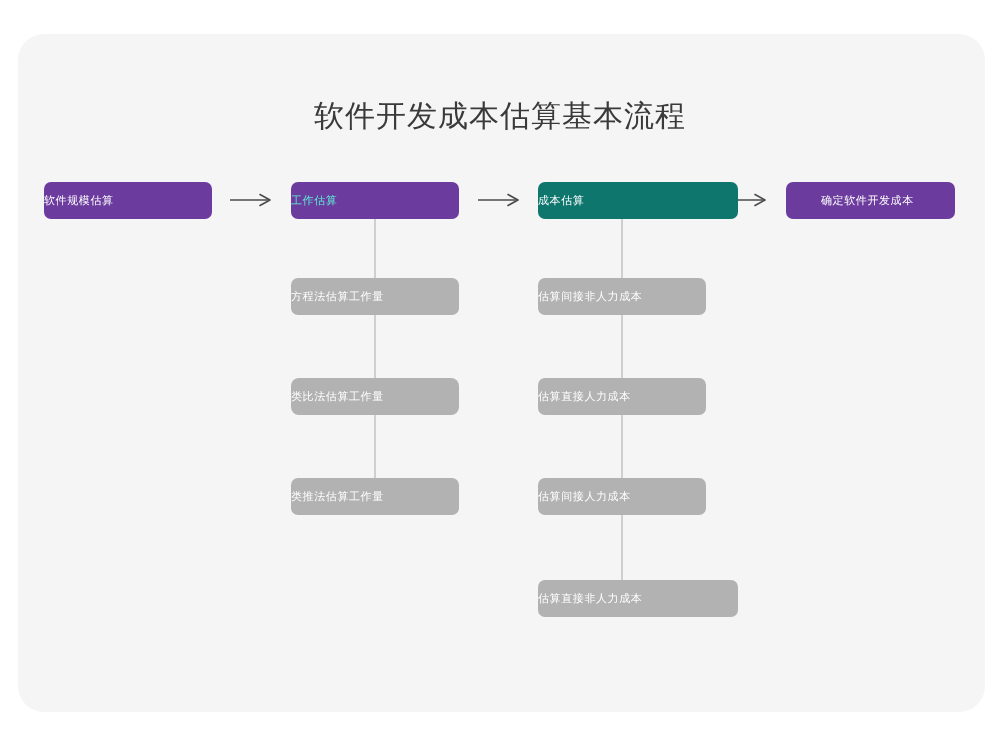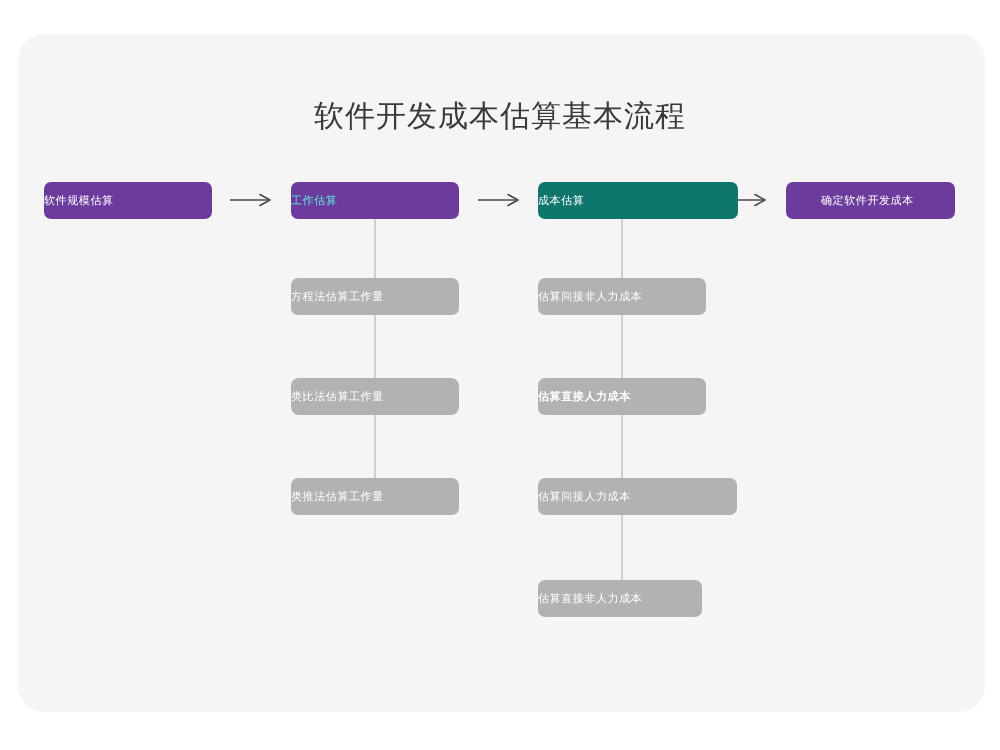--- a/index.html
+++ b/index.html
@@ -133,24 +133,24 @@
       </div>
       <div class="node secondary" style="left: 291px; top: 378px; width: 168px; background: rgb(178, 178, 178); color: rgb(255, 255, 255); border-radius: 8px;">
         <span>类比法估算工作量</span>
       </div>
       <div class="node secondary" style="left: 291px; top: 478px; width: 168px; background: rgb(178, 178, 178); color: rgb(255, 255, 255); border-radius: 7px;">
         <span>类推法估算工作量</span>
       </div>
       <div class="node secondary" style="left: 538px; top: 278px; width: 168px; background: rgb(178, 178, 178); color: rgb(255, 255, 255);">
         <span>估算间接非人力成本</span>
       </div>
-      <div class="node secondary" style="left: 538px; top: 378px; width: 168px; background: rgb(178, 178, 178); color: rgb(255, 255, 255); font-weight: bold;">
+      <div class="node secondary" style="left: 538px; top: 378px; width: 168px; background: rgb(178, 178, 178); color: rgb(255, 255, 255);">
         <span>估算直接人力成本</span>
       </div>
-      <div class="node secondary" style="left: 538px; top: 478px; width: 199px; background: rgb(178, 178, 178); color: rgb(255, 255, 255);">
+      <div class="node secondary" style="left: 538px; top: 478px; width: 168px; background: rgb(178, 178, 178); color: rgb(255, 255, 255);">
         <span>估算间接人力成本</span>
       </div>
-      <div class="node secondary" style="left: 538px; top: 580px; width: 164px; background: rgb(178, 178, 178); color: rgb(255, 255, 255);">
+      <div class="node secondary" style="left: 538px; top: 580px; width: 200px; background: rgb(178, 178, 178); color: rgb(255, 255, 255);">
         <span>估算直接非人力成本</span>
       </div>
     </div>
 
 </div>
 
 </body></html>

